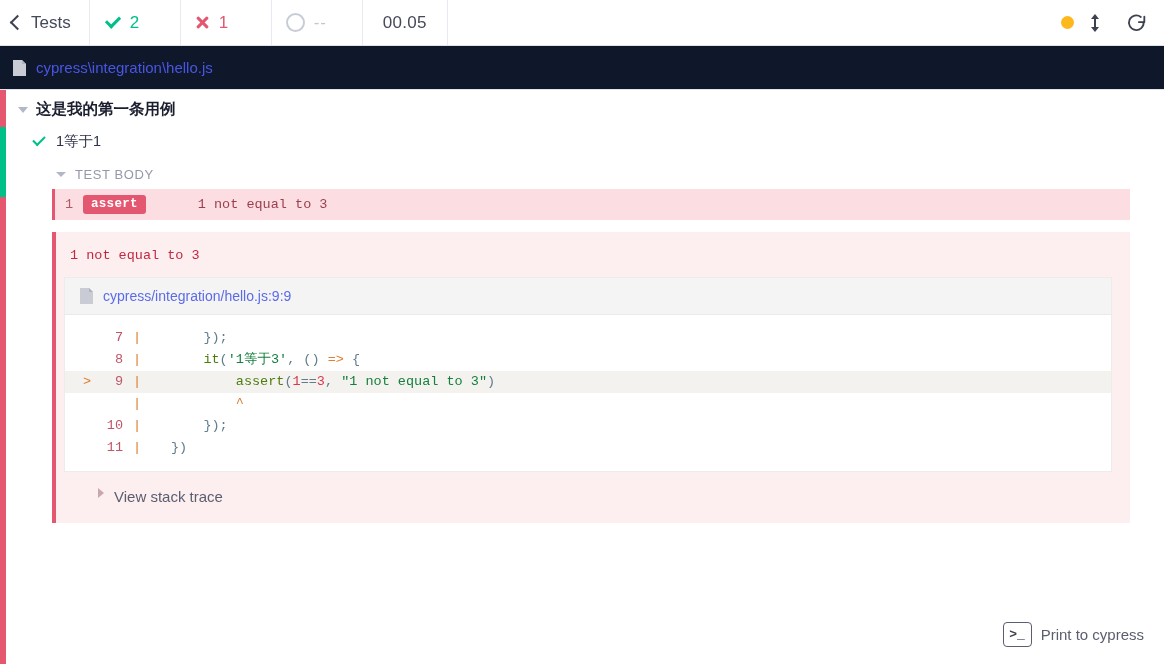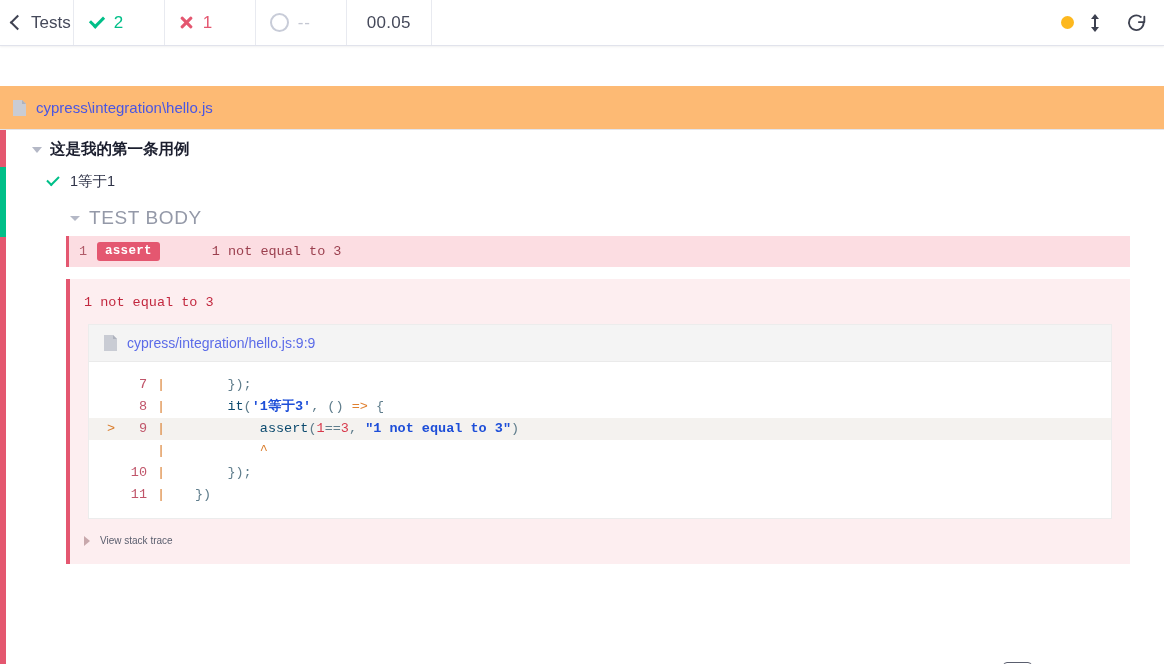--- a/index.html
+++ b/index.html
@@ -31,21 +31,21 @@
   .hdr-cell {
     display: flex;
     align-items: center;
     padding: 0 14px;
     border-right: 1px solid #e8eaf0;
     font-size: 17px;
     color: #45495a;
   }
   .hdr-back {
     padding-left: 12px;
-    padding-right: 2px;
+    padding-right: 18px;
     gap: 6px;
     cursor: pointer;
   }
   .chev-left {
     display: inline-block;
     width: 9px;
     height: 9px;
     border-left: 2.2px solid #3f4252;
     border-bottom: 2.2px solid #3f4252;
     transform: rotate(45deg);
@@ -107,23 +107,22 @@
   .ud-arrow { width: 14px; height: 20px; display:block; }
   .reload-ic { width: 22px; height: 22px; display:block; margin-left: 10px;}
 
   
   .filebar {
     height: 43px;
     display: flex;
     align-items: center;
     gap: 9px;
     padding-left: 12px;
-    background: #fdba74;
+    background: #0f172a;
     border-bottom: 1px solid #e3e4ea;
-    margin-top: 40px;
   }
   .filebar .path {
     color: #4956e3;
     font-size: 15px;
     cursor: pointer;
   }
   .doc-ic { width: 15px; height: 18px; display:block; }
 
   
   .runner {
@@ -133,21 +132,21 @@
     overflow: hidden;
   }
   .stripe {
     position: absolute;
     left: 0; top: 0;
     width: 6px;
     height: 100%;
   }
   .stripe-seg { width: 6px; }
 
-  .content { padding-left: 20px; }
+  .content { padding-left: 6px; }
 
   .suite-title {
     display: flex;
     align-items: center;
     gap: 8px;
     padding: 9px 0 5px 12px;
     font-weight: bold;
     font-size: 15.5px;
     color: #1b1e2e;
   }
@@ -204,21 +203,21 @@
     transform: translateY(-50%);
     width: 20px; height: 19px;
   }
 
   
   .testbody-wrap { padding-left: 46px; padding-right: 34px; }
   .testbody-hdr {
     display: flex;
     align-items: center;
     gap: 9px;
-    font-size: 19px;
+    font-size: 13px;
     letter-spacing: .6px;
     color: #9499a8;
     padding: 9px 0 7px 4px;
   }
   .tri-down-sm {
     width: 0; height: 0;
     border-left: 5px solid transparent;
     border-right: 5px solid transparent;
     border-top: 5.5px solid #b4b8c6;
     display: inline-block;
@@ -266,21 +265,21 @@
   }
   .err-badge-ic { width: 17px; height: 17px; display:block; }
   .err-msg {
     font-family: "Liberation Mono", monospace;
     font-size: 13.5px;
     color: #c2283f;
     padding: 16px 0 14px 14px;
   }
 
   .codeframe {
-    margin: 0 18px 0 18px;
+    margin: 0 18px 0 8px;
     background: #fff;
     border: 1px solid #ececec;
   }
   .cf-head {
     background: #f4f4f4;
     border-bottom: 1px solid #eaeaea;
     display: flex;
     align-items: center;
     gap: 9px;
     padding: 9px 0 9px 14px;
@@ -297,34 +296,35 @@
     line-height: 22px;
     white-space: pre;
   }
   .cf-line { display: flex; align-items: flex-start; }
   .cf-line.hl { background: #f4f2ef; }
   .cf-marker { width: 26px; text-align: right; color: #d97c2b; }
   .cf-lineno { width: 32px; text-align: right; color: #c0556a; padding-right: 10px;}
   .cf-pipe { color: #d97c2b; width: 14px; }
   .cf-text { padding-left: 24px; }
   .tok-punct { color: #5f7d8c; }
-  .tok-fn { color: #0c4a6e; }
-  .tok-str { color: #1d4ed8; font-weight: bold; }
+  .tok-fn { color: #4d7c0f; }
+  .tok-str { color: #15803d; }
   .tok-num { color: #d8394b; }
   .tok-op  { color: #e08030; }
   .tok-caret { color: #d97c2b; }
 
   .stack-toggle {
     display: flex;
-    align-items: flex-end;
+    align-items: flex-start;
     gap: 10px;
     padding: 16px 0 16px 14px;
     color: #5a5e6e;
-    font-size: 10px;
-    cursor: pointer;
+    font-size: 15px;
+    cursor: pointer;
+    margin-left: 28px;
   }
 
   .print-btn {
     position: absolute;
     right: 20px;
     bottom: 18px;
     display: flex;
     align-items: center;
     gap: 9px;
     color: #5a5e6e;

